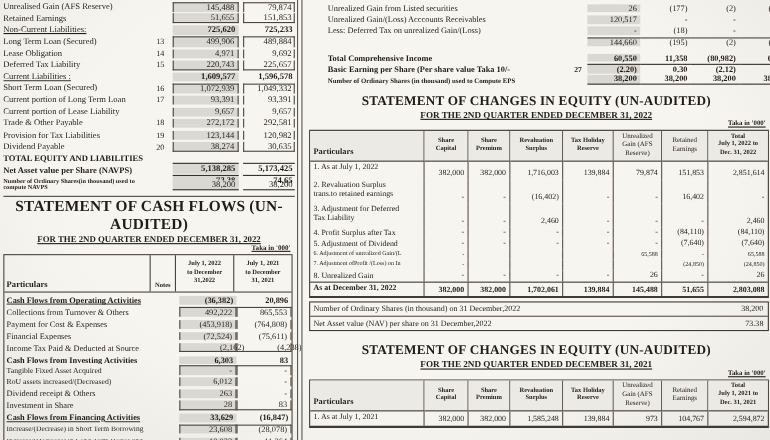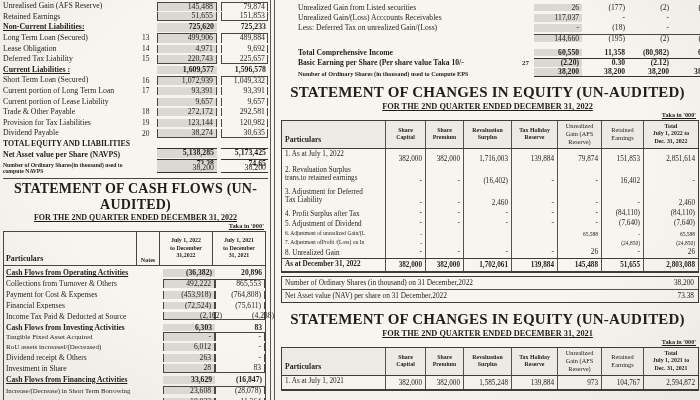--- a/index.html
+++ b/index.html
@@ -16,21 +16,21 @@
   .lp{position:absolute;left:3px;top:1px;width:265px;}
   .bs{border-bottom:1px solid #4a463f;padding-bottom:1px;}
   .bs-row{display:flex;align-items:center;height:10.6px;font-size:7.8px;line-height:1.05;}
   .bs-row .lbl{flex:1;white-space:nowrap;overflow:hidden;}
   .bs-row .note{width:15px;font-size:7.4px;}
   .bs-row .v1{width:60px;text-align:right;padding-right:3px;background:#d9d8d2;box-sizing:border-box;}
   .bs-row .v2{width:47px;text-align:right;padding-right:2px;margin-left:4px;box-sizing:border-box;}
   .bs-row.bx .v1,.bs-row.bx .v2{border-left:1px solid #4a463f;border-right:1px solid #4a463f;}
   .bs-row.bt .v1,.bs-row.bt .v2{border-top:1px solid #4a463f;}
   .bs-row.bb .v1,.bs-row.bb .v2{border-bottom:1px solid #4a463f;}
-  .bs-row.hdr .lbl{font-weight:bold;text-decoration:underline;}
+  .bs-row.hdr .lbl{font-weight:normal;text-decoration:underline;}
   .bs-row.hdr .v1,.bs-row.hdr .v2{font-weight:bold;}
   .bs-row.total .lbl,.bs-row.total .v1,.bs-row.total .v2{font-weight:bold;}
   .bs-row.total .v1,.bs-row.total .v2{border-top:1px solid #35312b;margin-top:18px;}
   .bs-row.tiny{height:17px;}
   .bs-row.tiny .lbl{font-size:5.7px;white-space:pre-line;font-weight:bold;}
   .bs-row.ubot .v1,.bs-row.ubot .v2{border-bottom:1px solid #35312b;}
   
   .cf-t1{font-weight:bold;font-size:14px;text-align:center;margin-top:2px;letter-spacing:.2px;}
   .cf-t2{font-weight:bold;font-size:8px;text-align:center;text-decoration:underline;}
   .cf-taka{font-size:6.4px;font-weight:bold;text-align:right;text-decoration:underline;padding-right:4px;height:8px;}
@@ -64,21 +64,21 @@
   .ci-row.sub .a,.ci-row.sub .b,.ci-row.sub .c,.ci-row.sub .d{border-top:1px solid #4a463f;}
   .ci-row.bold .lbl,.ci-row.bold .a,.ci-row.bold .b,.ci-row.bold .c,.ci-row.bold .d{font-weight:bold;}
   .ci-row.gap{margin-top:4px;}
   .ci-row.rule .a,.ci-row.rule .b,.ci-row.rule .c,.ci-row.rule .d{border-top:1px solid #35312b;}
   .ci-row.dbl .a,.ci-row.dbl .b,.ci-row.dbl .c,.ci-row.dbl .d{border-bottom:1px solid #35312b;}
   .ci-row.tinylbl .lbl{font-size:6.2px;}
   
   .eq{position:absolute;left:277px;width:421px;}
   #eq22{top:84px;}
   #eq21{top:311px;}
-  .eq-t1{font-weight:bold;font-size:15px;text-align:center;letter-spacing:.2px;}
+  .eq-t1{font-weight:bold;font-size:12px;text-align:center;letter-spacing:.2px;}
   .eq-t2{font-weight:bold;font-size:8.3px;text-align:center;text-decoration:underline;margin-top:1px;}
   .eq-taka{font-size:6.2px;font-weight:bold;text-align:right;text-decoration:underline;height:9px;padding-right:2px;}
   .eq-table{display:grid;grid-template-columns:104px 40px 38px 48px 46px 44px 42px 54px;
             width:416px;margin-left:4px;border:1px solid #3f3b35;border-bottom:2px solid #3f3b35;box-sizing:content-box;background:transparent;}
   .eq-cell{border-right:1px solid #56524b;box-sizing:border-box;}
   .eq-cell:nth-child(8n){border-right:none;}
   .eq-h{border-bottom:1px solid #3f3b35;font-weight:bold;font-size:5.9px;text-align:center;
         white-space:pre-line;display:flex;align-items:center;justify-content:center;line-height:1.3;
         background:#eceae4;padding:1px;}
   .eq-h.hp{font-size:7.6px;justify-content:flex-start;align-items:flex-end;padding:0 0 3px 3px;text-align:left;}
@@ -308,21 +308,21 @@
         <span class="lbl">Unrealized Gain from Listed securities</span>
         <span class="note"></span>
         <span class="a">26</span>
         <span class="b">(177)</span>
         <span class="c">(2)</span>
         <span class="d">(128)</span>
       </div>
       <div class="ci-row ">
         <span class="lbl">Unrealized Gain/(Loss) Acccounts Receivables</span>
         <span class="note"></span>
-        <span class="a">117,037</span>
+        <span class="a">120,517</span>
         <span class="b">-</span>
         <span class="c">-</span>
         <span class="d"></span>
       </div>
       <div class="ci-row ">
         <span class="lbl">Less: Deferred Tax  on unrealized Gain/(Loss)</span>
         <span class="note"></span>
         <span class="a">-</span>
         <span class="b">(18)</span>
         <span class="c">-</span>

